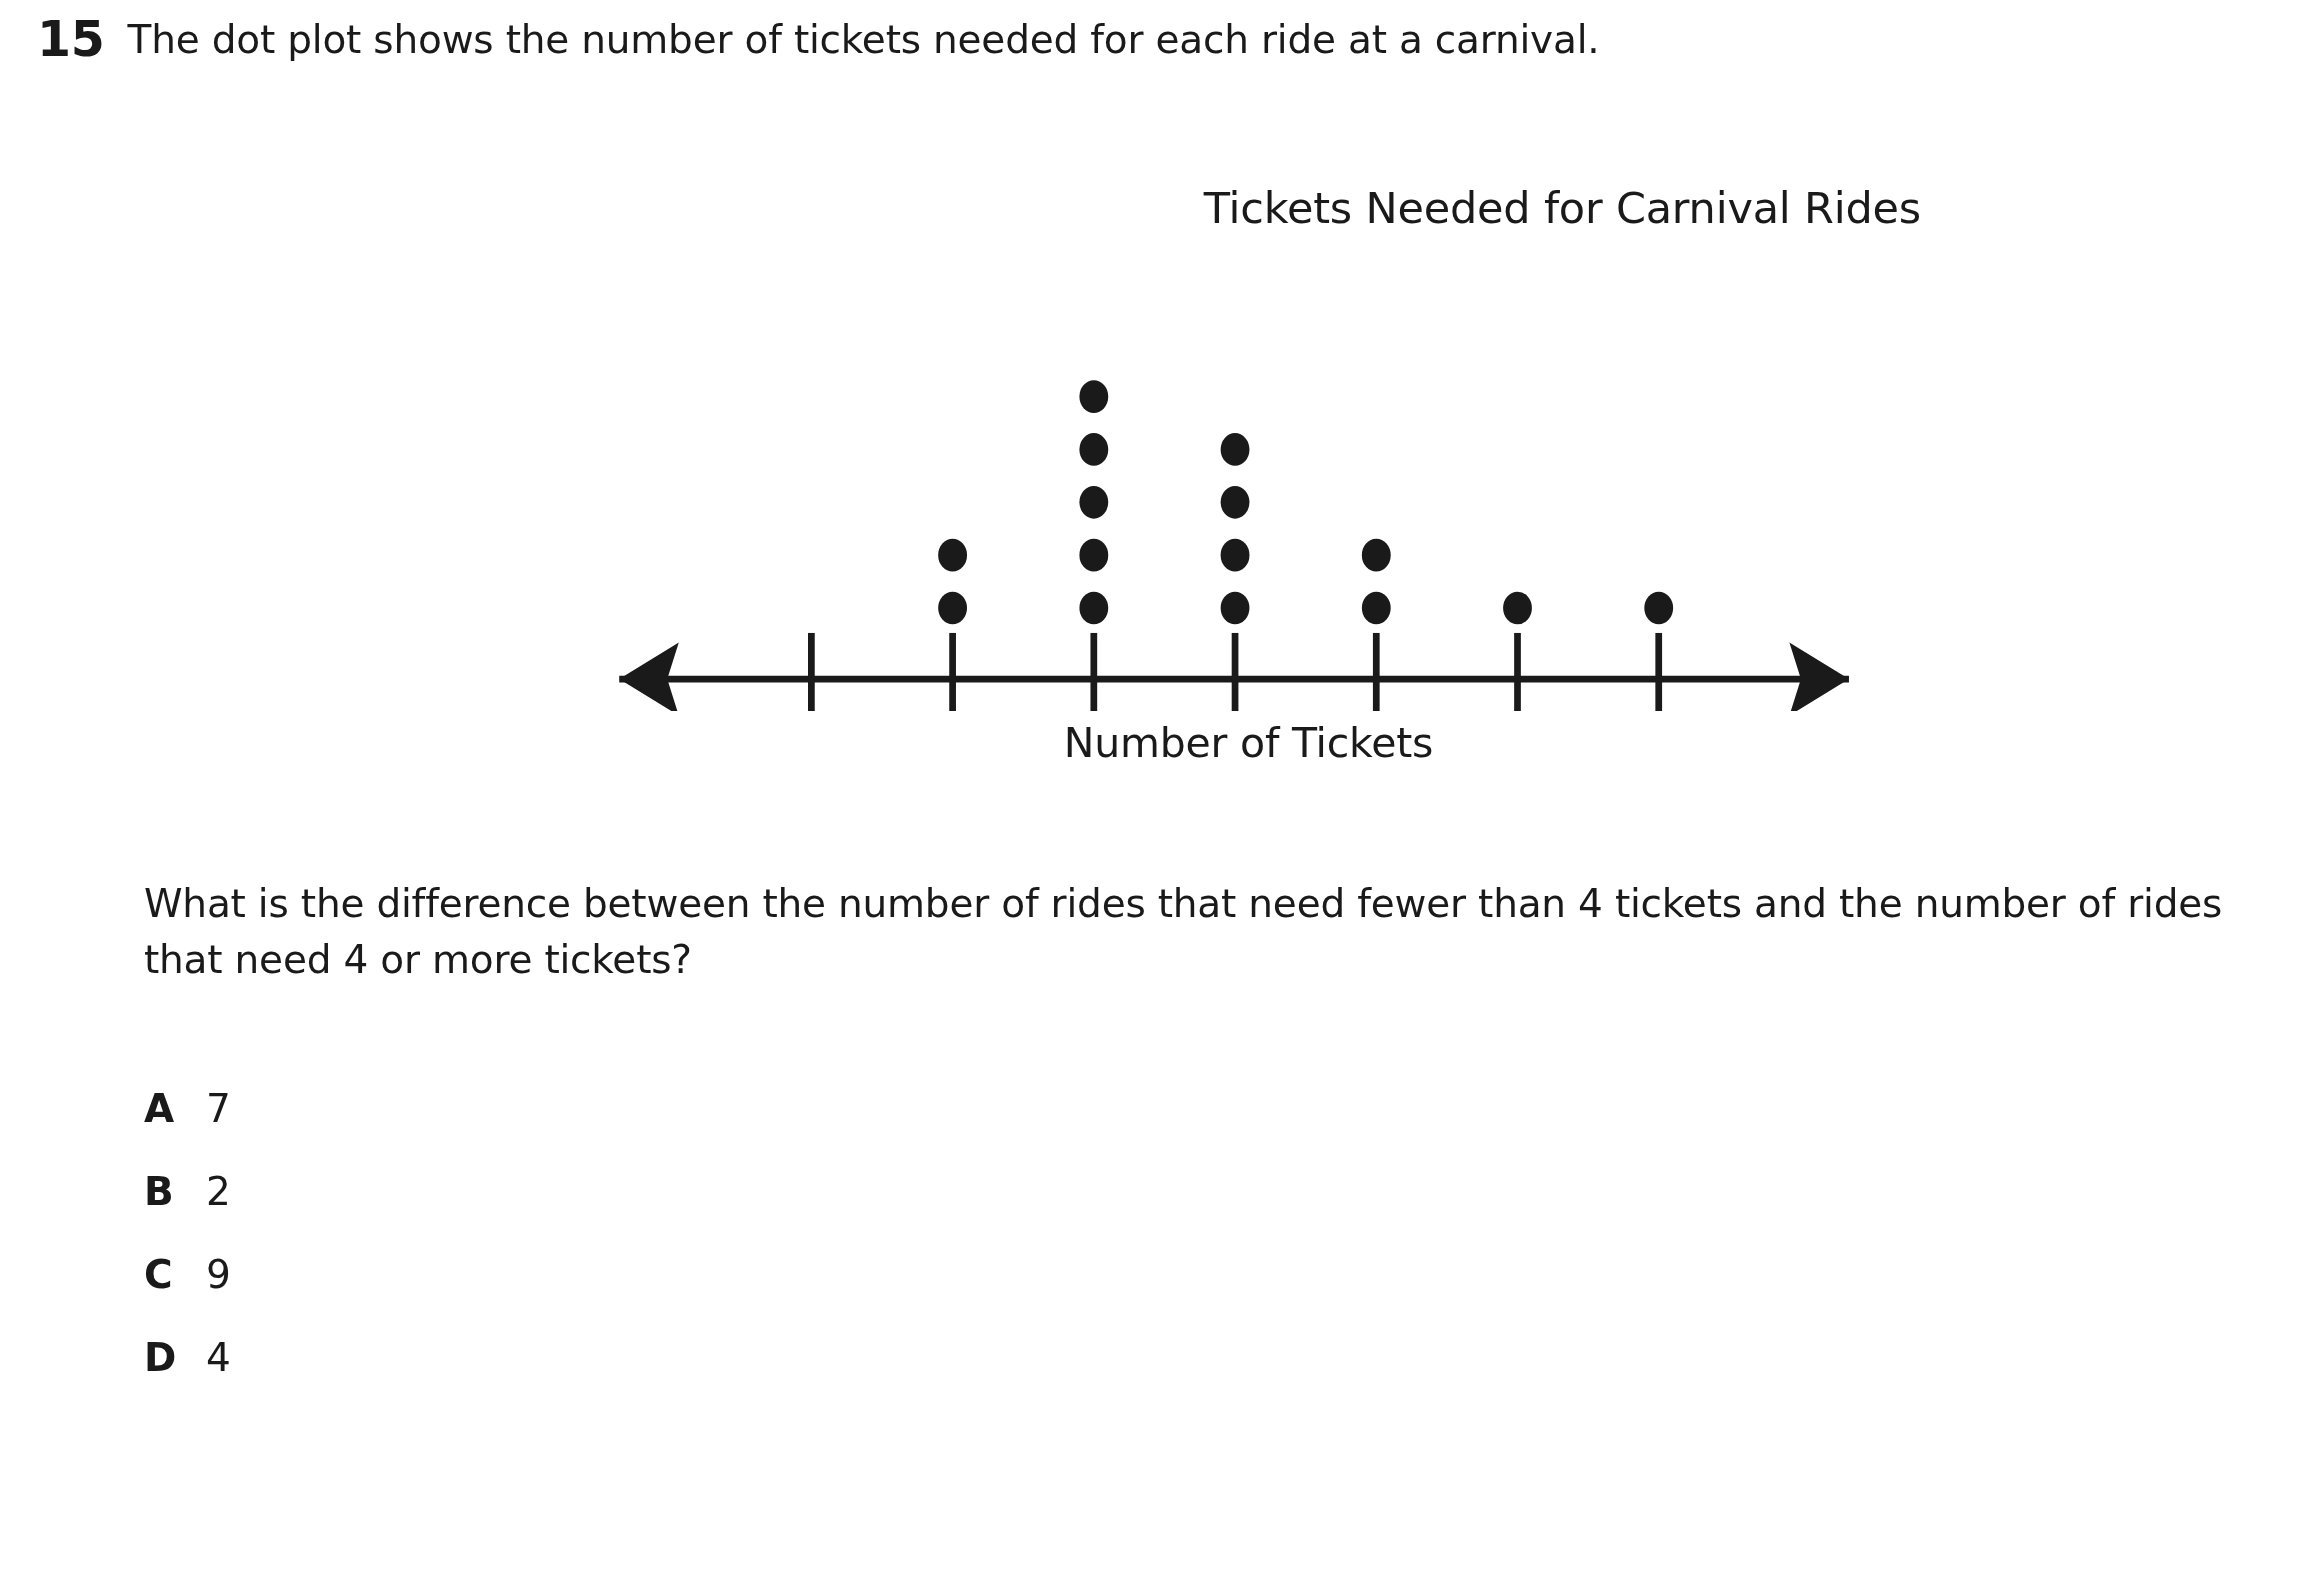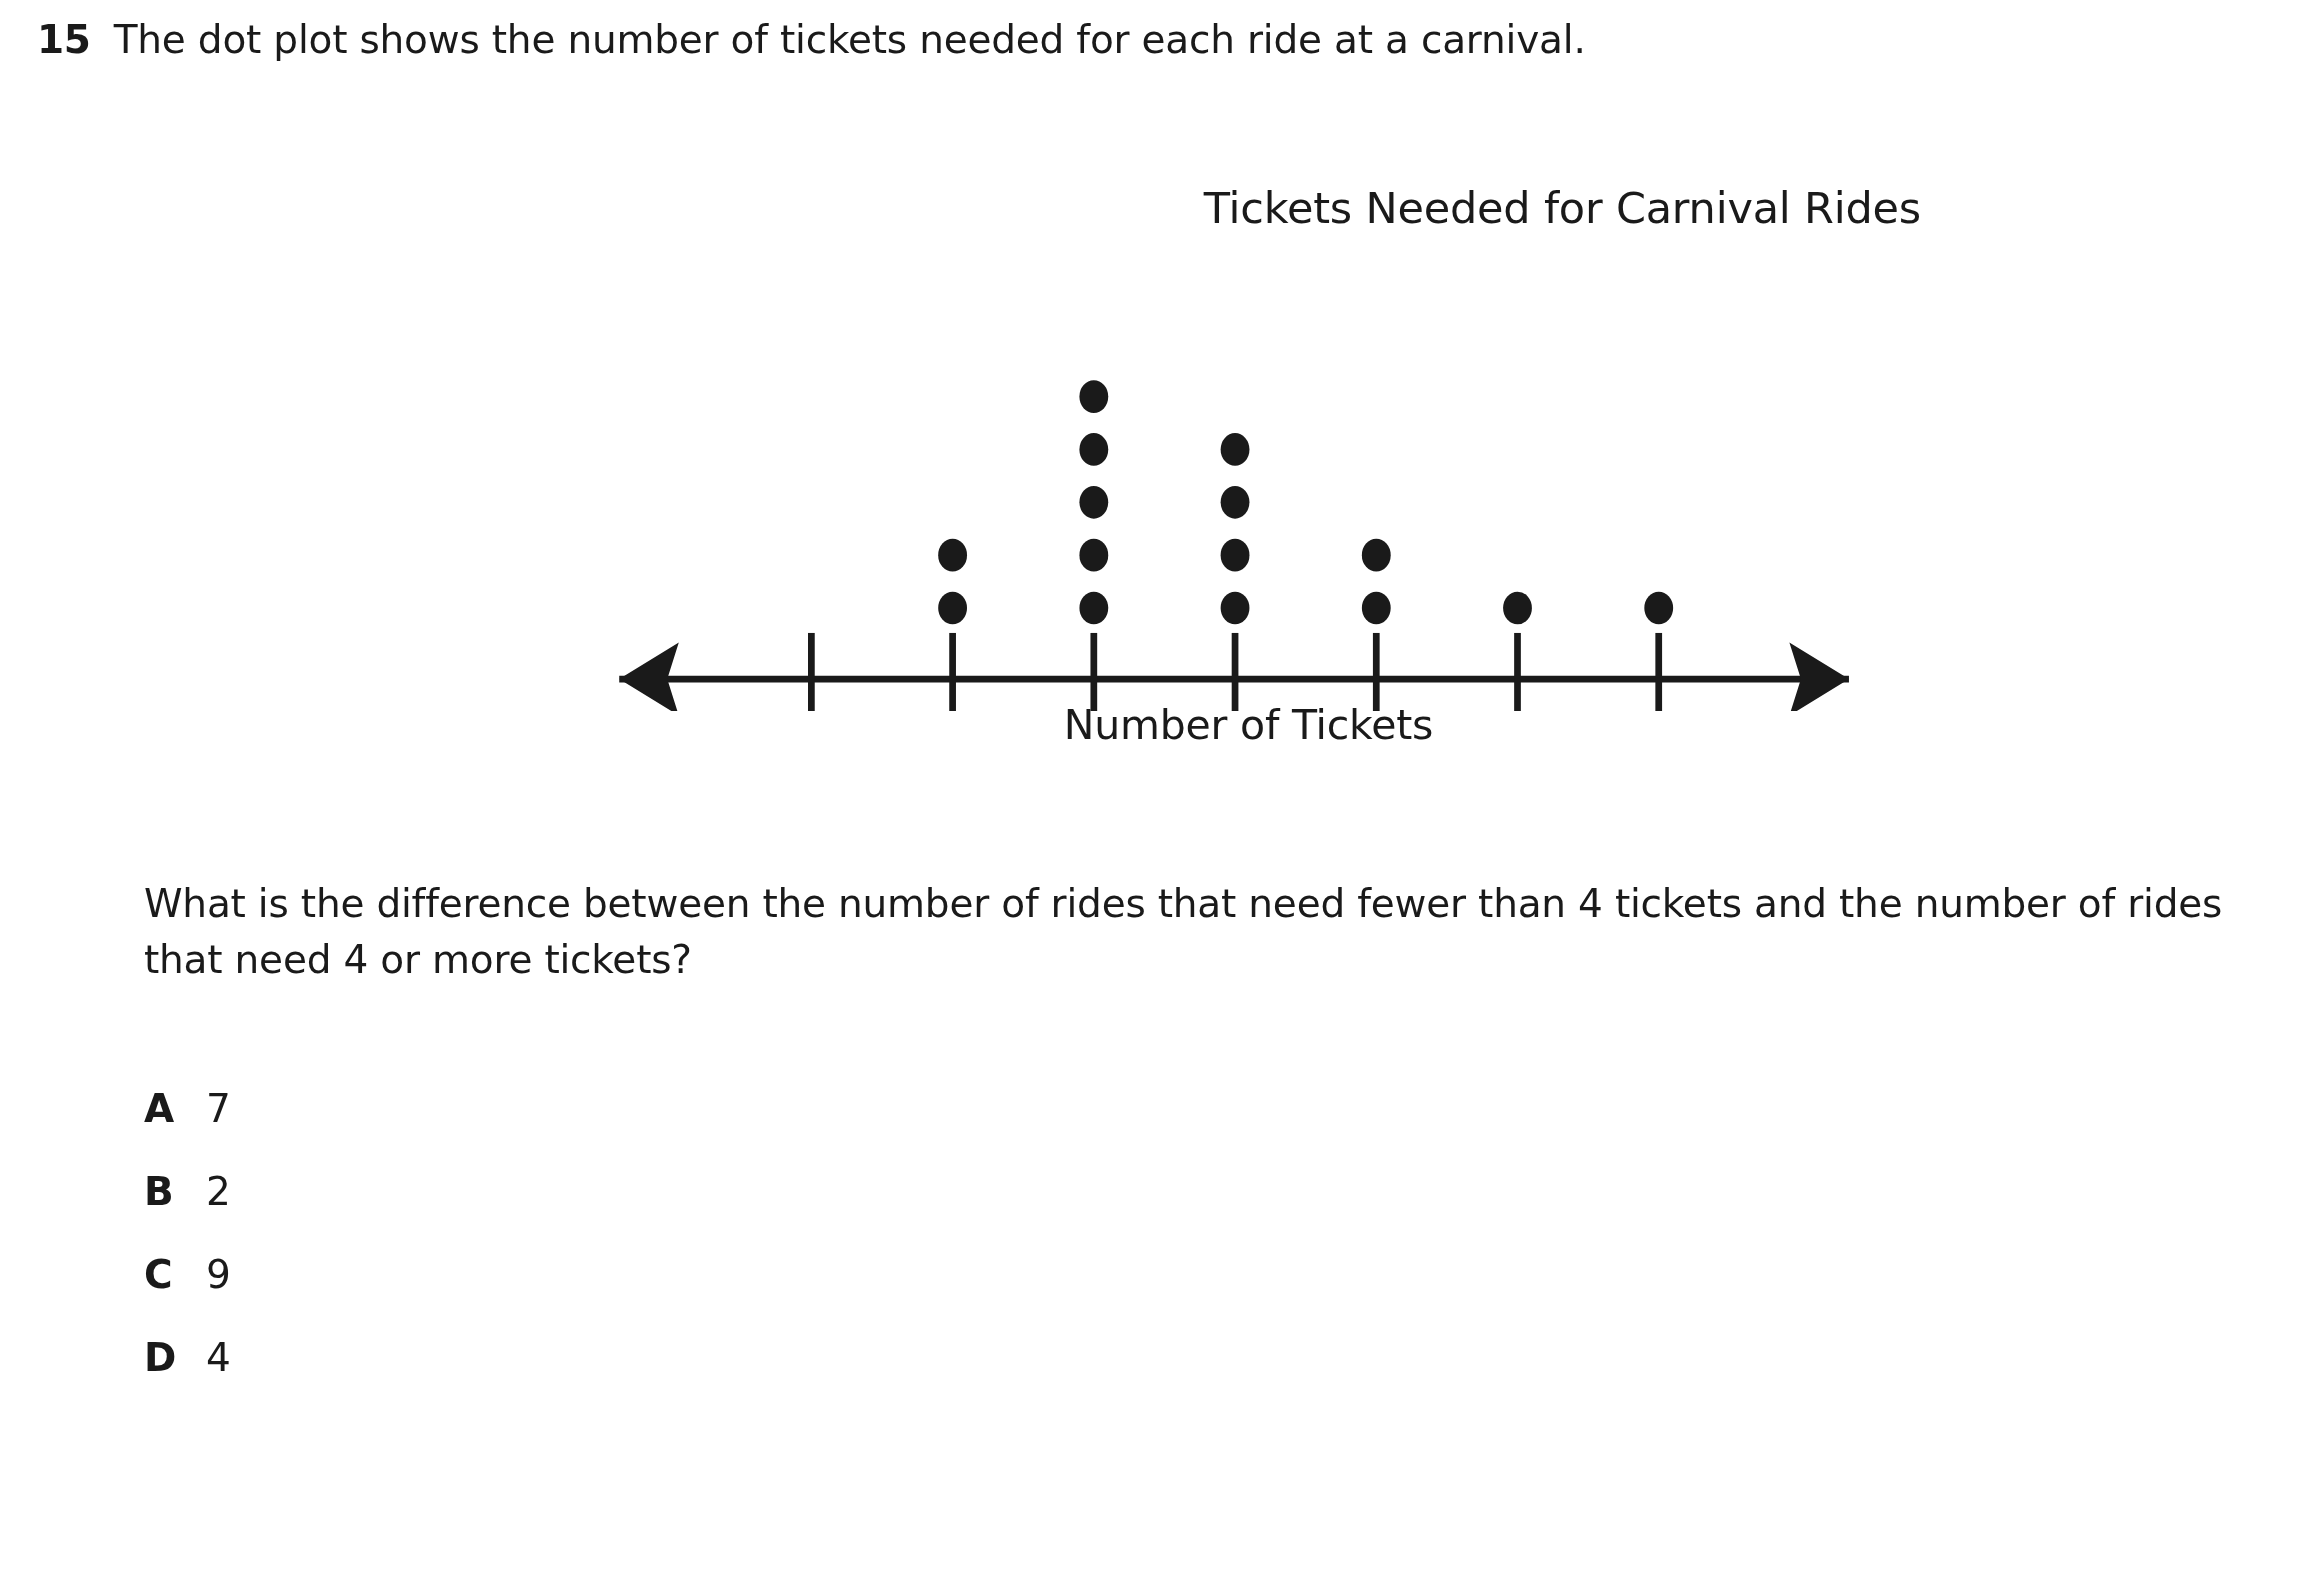--- a/index.html
+++ b/index.html
@@ -21,21 +21,21 @@
     position: absolute;
     left: 37px;
     top: 15.4px;
     width: 2248px;
     display: flex;
     align-items: flex-start;
     gap: 23px;
   }
   .stem-number {
     font-weight: bold;
-    font-size: 39px;
+    font-size: 49px;
     line-height: 50px;
     letter-spacing: -0.3px;
     white-space: nowrap;
   }
   .stem-text {
     font-size: 39px;
     line-height: 50px;
     letter-spacing: -0.2px;
   }
 
@@ -66,21 +66,21 @@
     width: 1345px;
     height: 452px;
   }
   .plot svg {
     display: block;
   }
 
   .axis-caption {
     position: absolute;
     left: 0;
-    top: 526px;
+    top: 544px;
     width: 1345px;
     text-align: center;
     font-size: 41px;
     line-height: 52px;
     letter-spacing: -0.2px;
   }
 
   
   .prompt {
     position: absolute;

